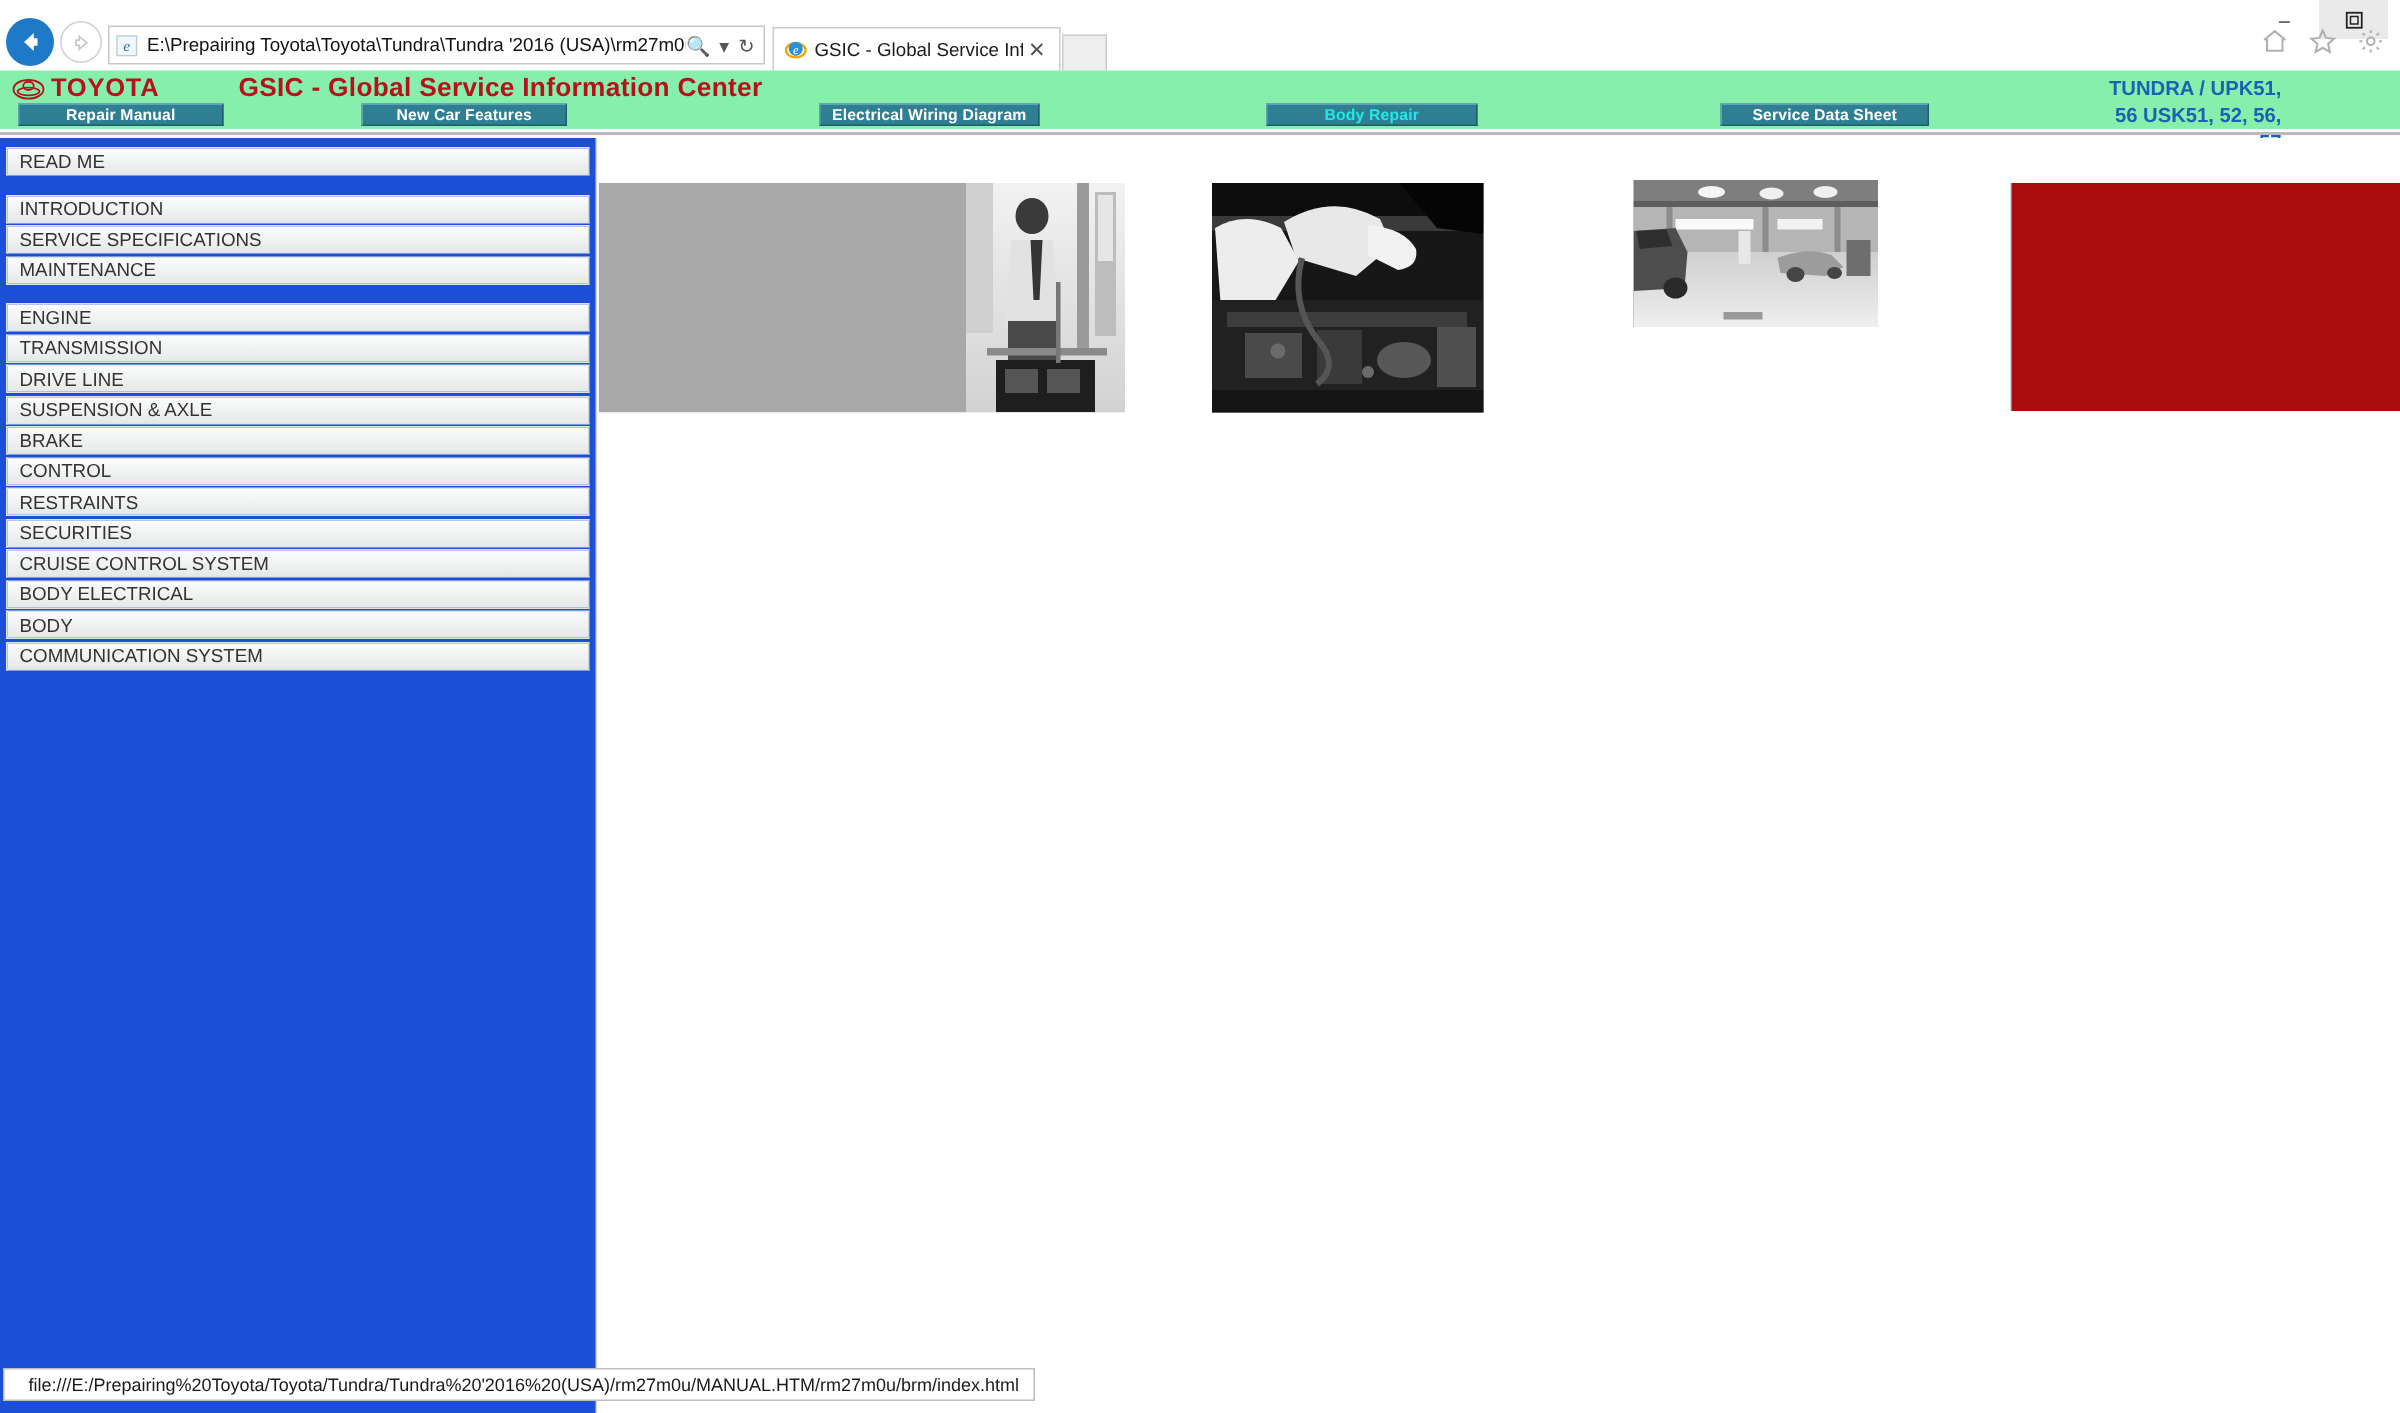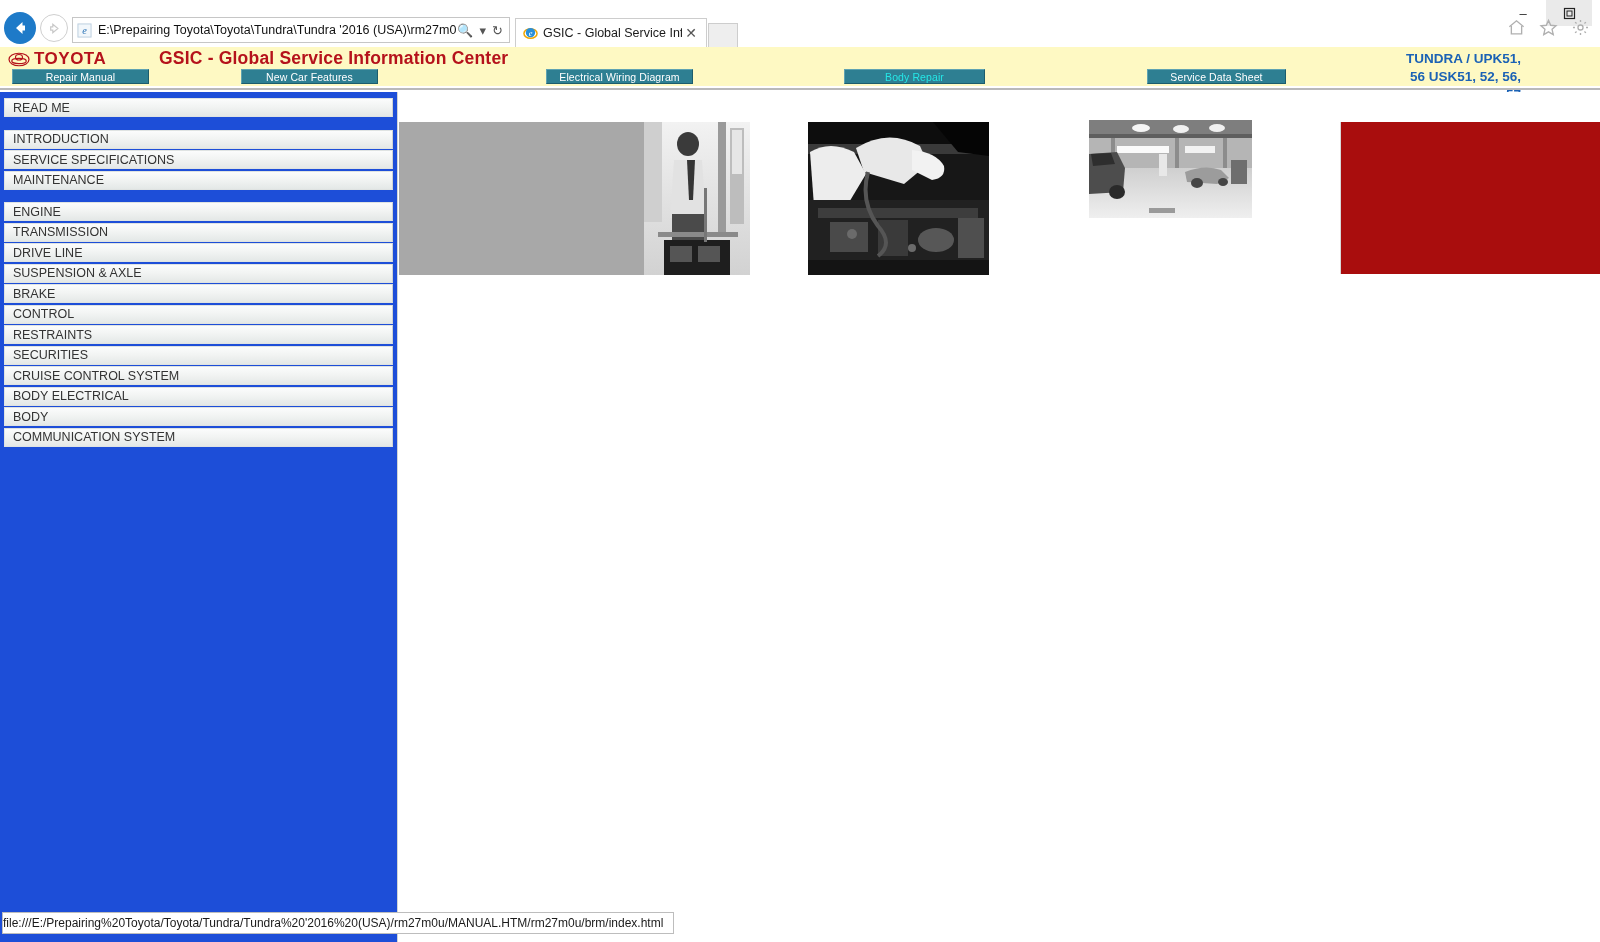--- a/index.html
+++ b/index.html
@@ -72,21 +72,21 @@
   .win-controls { position: absolute; right: 8px; top: 0px; display: flex; align-items: center; }
   .win-btn { width: 46px; height: 26px; display: flex; align-items: center;
     justify-content: center; color: #2b2b2b; font-size: 13px; }
   .win-btn.restore { background: #eaeaea; }
   .ie-icons { position: absolute; right: 10px; top: 18px; display: flex; gap: 13px; align-items: center; }
   .ie-icons svg { width: 19px; height: 19px; }
 
   
   .gsic-header {
     position: absolute; left: 0; top: 47px; width: 1600px; height: 39px;
-    background: #fef9c3;
+    background: #86efac;
   }
   .toyota-logo {
     position: absolute; left: 8px; top: 2px;
     display: flex; align-items: center; gap: 4px;
   }
   .toyota-mark svg { width: 22px; height: 15px; display: block; }
   .toyota-word {
     font-size: 17px; font-weight: bold; color: #B5121B;
     letter-spacing: 0.5px; font-family: "Liberation Sans", sans-serif;
   }
@@ -108,21 +108,21 @@
   
   .navtabs { position: absolute; left: 0; top: 69px; width: 1600px; height: 17px; }
   .navtab {
     position: absolute; top: 0; height: 15px;
     background: #2E7F92;
     border-top: 1px solid #5fa3b2;
     border-left: 1px solid #5fa3b2;
     border-right: 1px solid #1d5d6c;
     border-bottom: 1px solid #1d5d6c;
     display: flex; align-items: center; justify-content: center;
-    font-size: 10.5px; font-weight: normal; color: #ffffff;
+    font-size: 10.5px; font-weight: bold; color: #ffffff;
     cursor: pointer; letter-spacing: 0.1px;
   }
   .navtab.active { color: #25E6E6; }
 
   .header-divider {
     position: absolute; left: 0; top: 88px; width: 1600px; height: 2px;
     background: #b9b9b9;
   }
 
   
@@ -165,21 +165,21 @@
   .photo-3 { left: 690px; top: 28px; width: 163px; height: 98px; background:#8d8d8d; }
   .photo-4 { left: 941px; top: 30px; width: 262px; height: 152px; background: #A90D0D;
              border-left: 1px solid #d8d8d8; }
 
   
   .statusbar {
     position: absolute; left: 0; bottom: 0; width: 1600px; height: 38px;
   }
   .status-url {
     position: absolute; left: 2px; top: 8px; height: 22px;
-    padding: 0 10px 0 0;
+    padding: 0 10px 0 16px;
     background: #ffffff; border: 1px solid #bdbdbd;
     display: flex; align-items: center;
     font-size: 12px; color: #1a1a1a; white-space: nowrap;
   }
 </style>
 </head>
 <body>
 
 <div class="browser-chrome">
 

